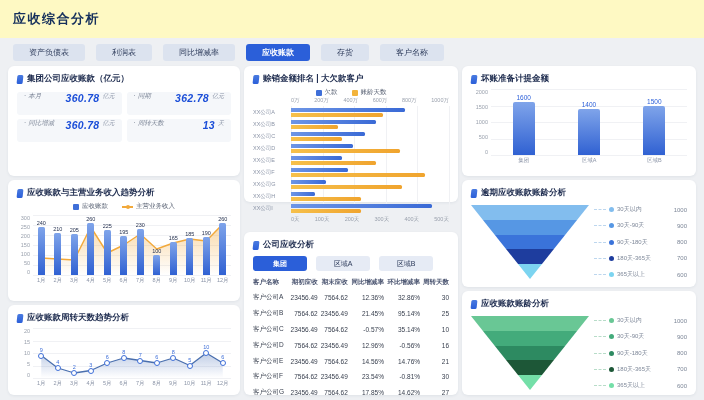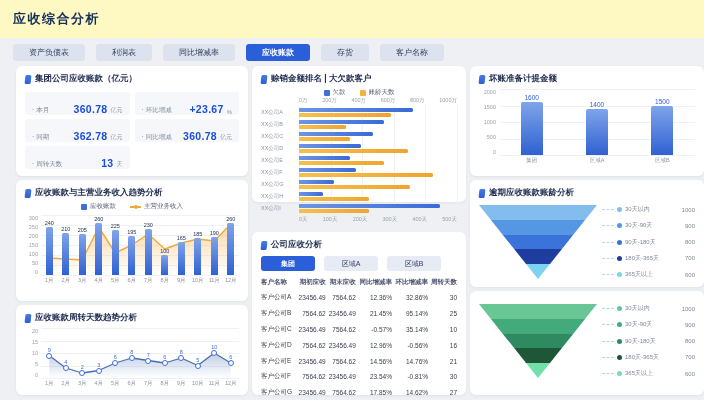--- a/index.html
+++ b/index.html
@@ -5,28 +5,28 @@
   html,body{margin:0;padding:0;}
   body{width:704px;height:400px;overflow:hidden;background:#eef0f3;
        font-family:"Liberation Sans","DejaVu Sans",sans-serif;}
   .page{position:relative;width:704px;height:400px;}
   .header{position:absolute;left:0;top:0;width:704px;height:38px;background:#fef9c3;}
   .page-title{position:absolute;left:13px;top:10px;font-size:13px;font-weight:bold;color:#16305c;letter-spacing:1.5px;}
   .tabbar{position:absolute;left:13px;top:44px;display:flex;gap:11px;}
   .tab{height:17px;line-height:17px;padding:0 16px;font-size:8px;color:#2c3a5a;background:#dce3ef;border-radius:3px;cursor:pointer;white-space:nowrap;}
   .tab.active{background:#2b5fd9;color:#fff;font-weight:bold;}
 
-  .card{position:absolute;background:#fff;border-radius:6px;box-shadow:0 1px 3px rgba(30,50,90,.07);padding:7px 9px;box-sizing:border-box;margin-left:8px;}
+  .card{position:absolute;background:#fff;border-radius:6px;box-shadow:0 1px 3px rgba(30,50,90,.07);padding:7px 9px;box-sizing:border-box;}
   .card-title{display:flex;align-items:center;gap:4px;}
   .t-icon{width:6px;height:9px;background:linear-gradient(180deg,#4a7be0,#2b5fd9);border-radius:1.5px;transform:skewX(-6deg);flex:none;}
   .t-text{font-size:8.5px;font-weight:bold;color:#1d2b4e;white-space:nowrap;}
 
   
   .kpi-grid{display:grid;grid-template-columns:1fr 1fr;gap:4px 5px;margin-top:7px;}
-  .kpi{height:23px;background:#f5f7fa;border-radius:3px;display:flex;align-items:flex-end;padding:0 7px;}
+  .kpi{height:23px;background:#f5f7fa;border-radius:3px;display:flex;align-items:flex-start;padding:0 7px;font-style:italic;}
   .kpi-label{font-size:6.5px;color:#7e8798;white-space:nowrap;}
   .kpi-label::before{content:"·";margin-right:2px;}
   .kpi-value{margin-left:auto;font-size:10.5px;font-weight:bold;color:#1b4ed8;letter-spacing:.3px;}
   .kpi-unit{font-size:6px;color:#8a93a6;margin-left:3px;white-space:nowrap;}
 
   
   .legend{display:flex;justify-content:center;gap:14px;margin-top:3px;font-size:6.5px;color:#555e70;align-items:center;}
   .lg-item{display:flex;align-items:center;}
   .lg-sq{width:6px;height:6px;border-radius:1px;margin-right:3px;}
   .lg-line{width:11px;height:2px;margin-right:3px;position:relative;}
@@ -97,25 +97,20 @@
   <div class="card" style="left:8px;top:66px;width:232px;height:110px;">
     <div class="card-title">
       <span class="t-icon"></span>
       <span class="t-text">集团公司应收账款（亿元）</span>
     </div>
     <div class="kpi-grid" id="kpi-grid">
         <div class="kpi">
           <span class="kpi-label">本月</span>
           <span class="kpi-value">360.78</span>
           <span class="kpi-unit">亿元</span>
-        </div>
-        <div class="kpi">
-          <span class="kpi-label">环比增减</span>
-          <span class="kpi-value">+23.67</span>
-          <span class="kpi-unit">%</span>
         </div>
         <div class="kpi">
           <span class="kpi-label">同期</span>
           <span class="kpi-value">362.78</span>
           <span class="kpi-unit">亿元</span>
         </div>
         <div class="kpi">
           <span class="kpi-label">同比增减</span>
           <span class="kpi-value">360.78</span>
           <span class="kpi-unit">亿元</span>
@@ -590,20 +585,24 @@
               <span class="fn-dot" style="background: rgb(124, 212, 240);"></span>
               <span class="fn-lbl">365天以上</span>
               <span class="fn-val">600</span>
             </div>
           </div>
         </div>
       </div>
   </div>
 
   <div class="card" style="left:462px;top:291px;width:234px;height:104px;">
+    <div class="card-title">
+      <span class="t-icon"></span>
+      <span class="t-text">应收账款账龄分析</span>
+    </div>
     <div id="aging-body">
         <div class="fn-body">
           <div class="funnel">
             <div class="fn-band" style="background: rgb(105, 199, 149);"></div>
             <div class="fn-band" style="background: rgb(67, 171, 123);"></div>
             <div class="fn-band" style="background: rgb(45, 138, 97);"></div>
             <div class="fn-band" style="background: rgb(29, 87, 55);"></div>
             <div class="fn-band" style="background: rgb(116, 223, 168);"></div>
           </div>
           <div class="fn-legend">

